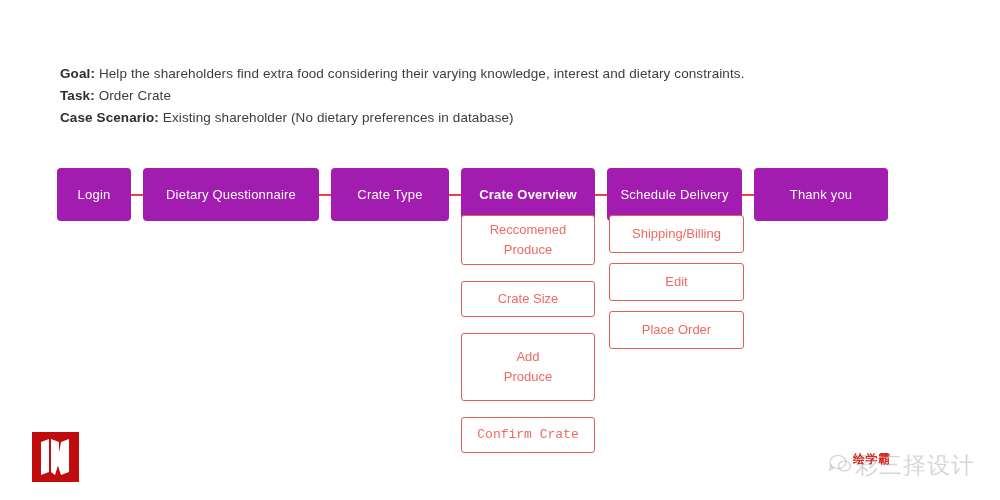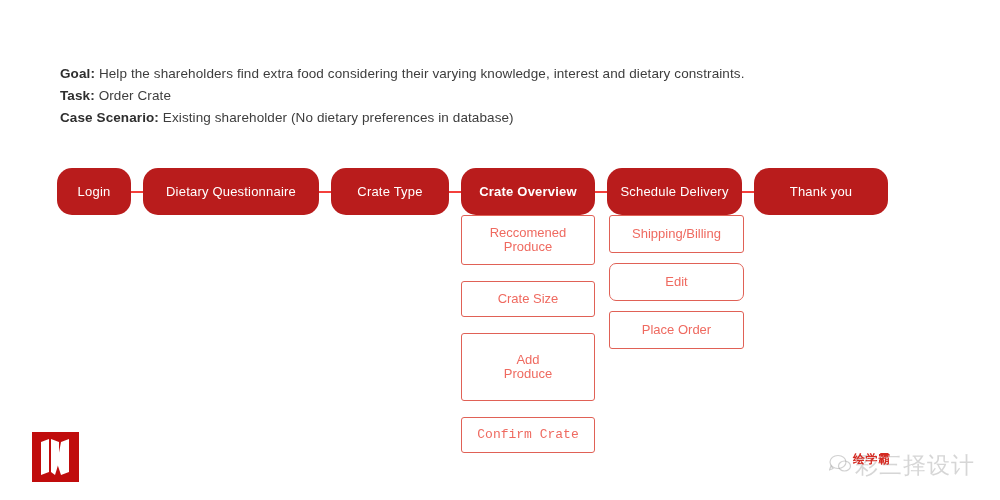--- a/index.html
+++ b/index.html
@@ -39,24 +39,24 @@
 
   
   .flow-row {
     position: absolute;
     left: 57px;
     top: 168px;
     display: flex;
     align-items: center;
   }
   .flow-node {
-    background: #b91c1c;
+    background: #a21caf;
     color: #ffffff;
-    border-radius: 15px;
-    height: 47px;
+    border-radius: 4px;
+    height: 53px;
     display: flex;
     align-items: center;
     justify-content: center;
     font-size: 13px;
     letter-spacing: .2px;
     box-sizing: border-box;
     padding: 0 10px;
     white-space: nowrap;
   }
   .connector {
@@ -78,21 +78,21 @@
   .sub-node {
     border: 1.6px solid #e06156;
     border-radius: 3px;
     color: #ef6a60;
     background: #ffffff;
     display: flex;
     align-items: center;
     justify-content: center;
     text-align: center;
     font-size: 13px;
-    line-height: 14px;
+    line-height: 20px;
     box-sizing: border-box;
     white-space: pre-line;
   }
 
   
   .logo {
     position: absolute;
     left: 32px;
     top: 432px;
     width: 47px;
@@ -173,21 +173,21 @@
 <div class="subcol subcol-left" id="subcol-left">
     <div class="sub-node" style="width: 134px; height: 50px;">Reccomened
 Produce</div>
     <div class="sub-node" style="width: 134px; height: 36px; margin-top: 16px;">Crate Size</div>
     <div class="sub-node" style="width: 134px; height: 68px; margin-top: 16px;">Add
 Produce</div>
     <div class="sub-node" style="width: 134px; height: 36px; margin-top: 16px; font-family: Liberation Mono, monospace;">Confirm Crate</div>
   </div>
 <div class="subcol subcol-right" id="subcol-right">
     <div class="sub-node" style="width: 135px; height: 38px;">Shipping/Billing</div>
-    <div class="sub-node" style="width: 135px; height: 38px; margin-top: 10px; border-radius: 7px;">Edit</div>
+    <div class="sub-node" style="width: 135px; height: 38px; margin-top: 10px;">Edit</div>
     <div class="sub-node" style="width: 135px; height: 38px; margin-top: 10px;">Place Order</div>
   </div>
 
 <div class="logo">
   <svg width="47" height="50" viewBox="0 0 47 50">
     <polygon points="9,10 17,7 17,40 9,43" fill="#ffffff"></polygon>
     <polygon points="19,7 27,10 27,30 23,43 19,40" fill="#ffffff"></polygon>
     <polygon points="29,10 37,7 37,40 29,43 25,31" fill="#ffffff"></polygon>
   </svg>
 </div>

